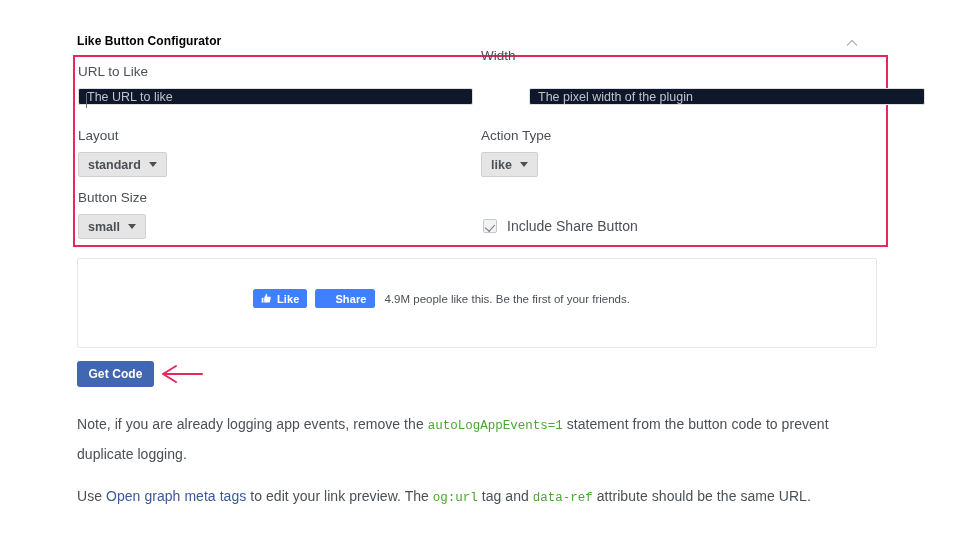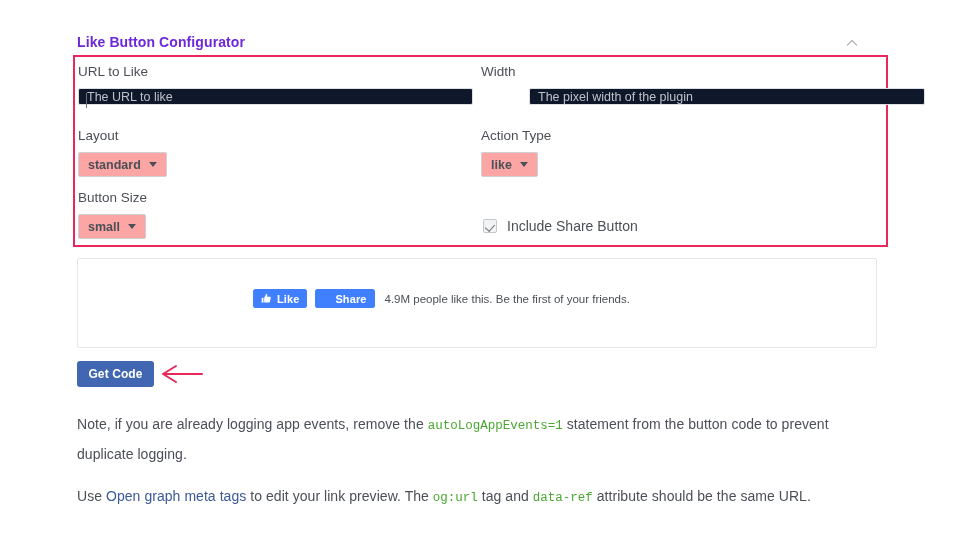--- a/index.html
+++ b/index.html
@@ -18,23 +18,23 @@
     width: 969px;
     height: 540px;
     background: #ffffff;
   }
 
   
   .panel-title {
     position: absolute;
     left: 77px;
     top: 34px;
-    font-size: 14px;
+    font-size: 12px;
     font-weight: bold;
-    color: #6d28d9;
+    color: #000000;
     letter-spacing: 0.1px;
     white-space: nowrap;
   }
 
   .collapse-chevron {
     position: absolute;
     left: 843px;
     top: 34px;
     width: 18px;
     height: 18px;
@@ -81,21 +81,21 @@
     left: 86px;
     top: 93px;
     width: 1px;
     height: 15px;
     background: #6b6f76;
   }
 
   .dropdown {
     position: absolute;
     height: 25px;
-    background: #fca5a5;
+    background: #e5e5e5;
     border: 1px solid #ced0d4;
     border-radius: 2px;
     display: flex;
     align-items: center;
     padding: 0 9px;
     cursor: pointer;
   }
   .dropdown .dd-label {
     font-size: 12.5px;
     font-weight: bold;
@@ -259,21 +259,21 @@
       <path d="M4.5 11 L9 6.5 L13.5 11" fill="none" stroke="#b9bcc1" stroke-width="1.6" stroke-linecap="round" stroke-linejoin="round"></path>
     </svg>
   </div>
 
   <div class="config-box"></div>
 
   <div class="field-label" style="left:78px; top:64px;">URL to Like</div>
   <input class="text-input" style="left: 78px; top: 88px; width: 395px;" placeholder="The URL to like">
   <div class="caret"></div>
 
-  <div class="field-label" style="left:481px; top:64px;">Width</div>
+  <div class="field-label" style="left:481px; top:48px;">Width</div>
   <input class="text-input" style="left: 481px; top: 88px; width: 396px; margin-left: 48px;" placeholder="The pixel width of the plugin">
 
   <div class="field-label" style="left:78px; top:128px;">Layout</div>
   <div class="dropdown" style="left:78px; top:152px;">
     <span class="dd-label">standard</span>
     <span class="dd-caret"></span>
   </div>
 
   <div class="field-label" style="left:481px; top:128px;">Action Type</div>
   <div class="dropdown" style="left:481px; top:152px;">

